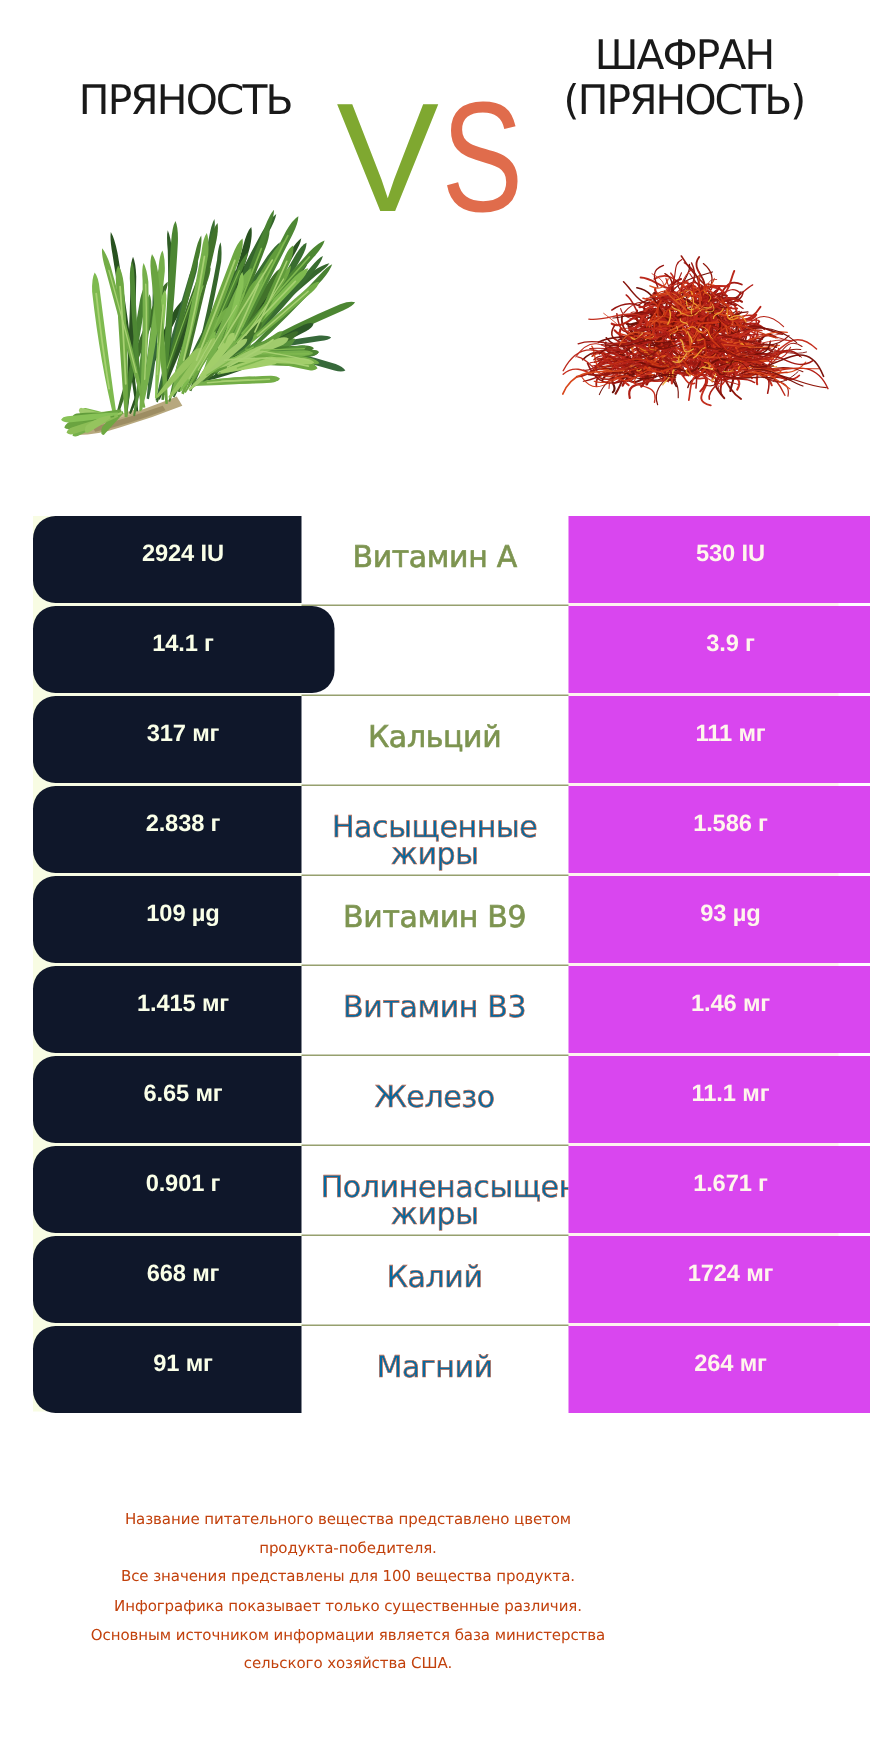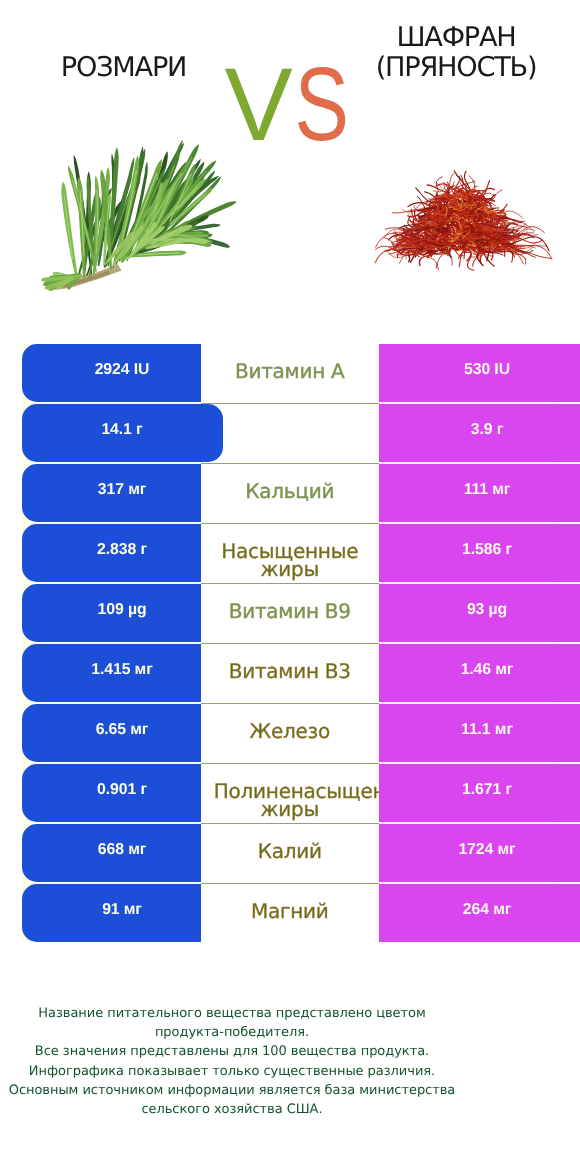--- a/index.html
+++ b/index.html
@@ -17,38 +17,38 @@
   .vs{position:absolute;left:0;top:-110px;width:580px;height:343px;pointer-events:none;}
   .vs svg{position:absolute;left:0;top:0;}
   
   .tbl{position:absolute;left:0;top:344px;width:580px;}
   .colbg{position:absolute;top:0;height:597px;}
   .colbg-l{left:21.5px;width:179px;background:#f8fce3;}
   .colbg-r{left:379px;width:179.5px;background:#fdf3ee;}
   .row{position:relative;height:60.05px;}
   .cell{position:absolute;top:0;height:58px;display:flex;align-items:flex-start;justify-content:center;text-align:center;box-sizing:border-box;
         font-family:"Liberation Sans",sans-serif;font-weight:700;font-size:15.8px;letter-spacing:-0.1px;}
-  .cL{left:21.5px;width:201px;background:#1d4ed8;color:#faffe8;border-radius:15px;}
+  .cL{left:21.5px;width:201px;background:#0f172a;color:#faffe8;border-radius:15px;}
   .cL > span,.cR > span{position:relative;top:17px;}
   .cR{left:379px;width:216px;background:#d946ef;color:#fff6ec;text-align:right;}
   .cM{left:200.5px;width:178.5px;background:#fff;line-height:18.6px;letter-spacing:-0.25px;overflow:hidden;font-family:"DejaVu Sans",sans-serif;font-weight:400;font-size:20px;}
   .cM > span{display:block;width:152px;position:relative;top:17.5px;}
   .sep{position:absolute;left:200.5px;width:178.5px;top:59.1px;height:1.2px;background:#96a06e;}
   .win-g{color:#7d9450;-webkit-text-stroke:0.42px #7d9450;}
-  .win-o{color:#4d7c0f;-webkit-text-stroke:0.42px #c2674b;}
+  .win-o{color:#0369a1;-webkit-text-stroke:0.42px #c2674b;}
   
-  .foot{position:absolute;left:0;top:1004px;width:464px;text-align:center;font-family:"DejaVu Sans",sans-serif;font-size:13px;line-height:19.2px;color:#14532d;letter-spacing:-0.05px;}
+  .foot{position:absolute;left:0;top:1004px;width:464px;text-align:center;font-family:"DejaVu Sans",sans-serif;font-size:10px;line-height:19.2px;color:#c2410c;letter-spacing:-0.05px;}
 </style>
 </head>
 <body>
 
 <div class="page">
 
   <div class="hdr">
-    <div class="hdr-title" id="title-left">РОЗМАРИ</div>
+    <div class="hdr-title" id="title-left">ПРЯНОСТЬ</div>
     <div class="hdr-title" id="title-right">
       <div>ШАФРАН</div>
       <div>(ПРЯНОСТЬ)</div>
     </div>
   </div>
 
   <div class="hero">
     <svg class="hero-svg" width="580" height="320" viewBox="0 0 580 320" aria-hidden="true">
         <g transform="translate(5.39,-5.83) scale(0.937,1.027)">
           <path fill="#b7a87e" d="M48,283Q62,281 78,277Q98,271 120,263L124,269Q102,277 80,283Q64,288 49,288Z"></path>

